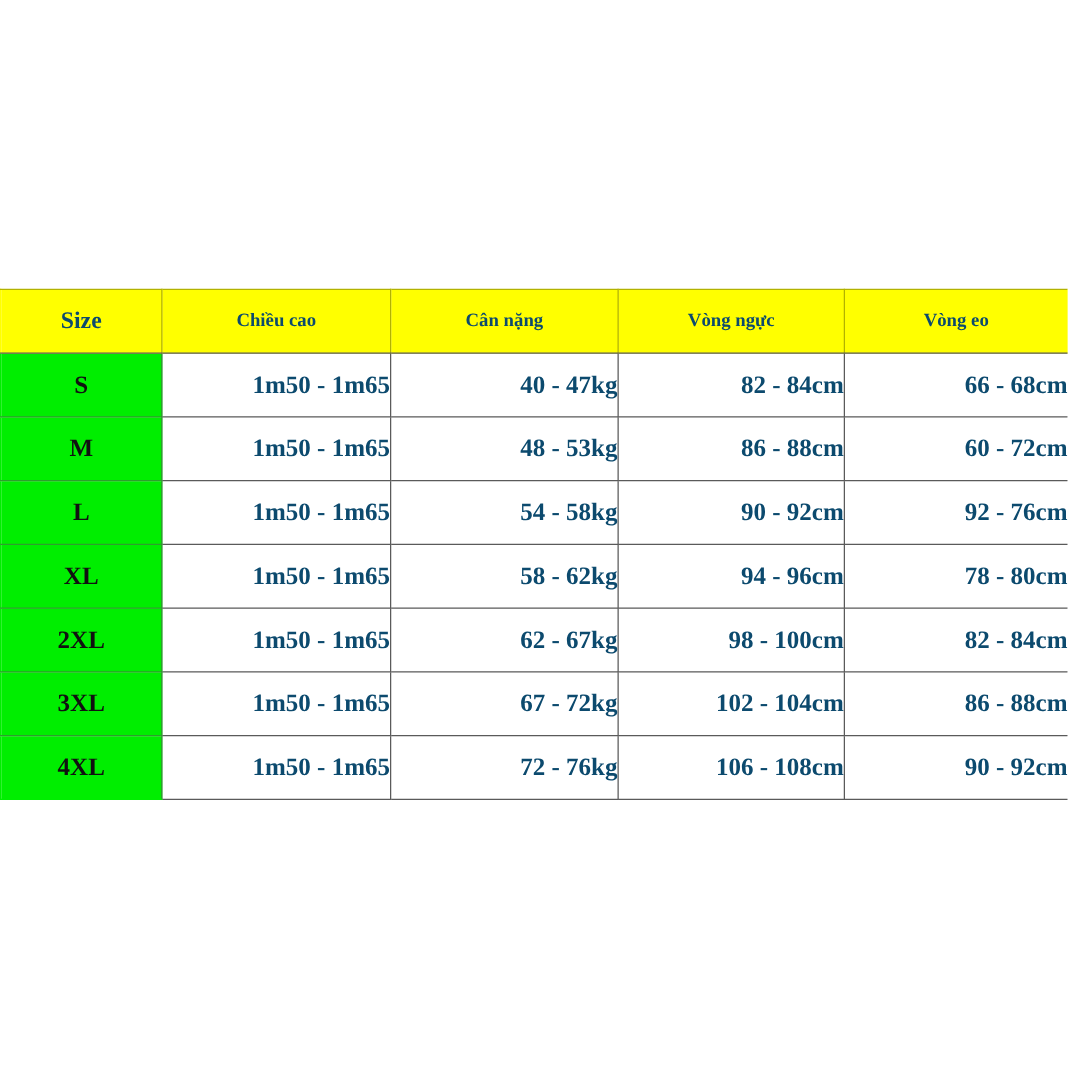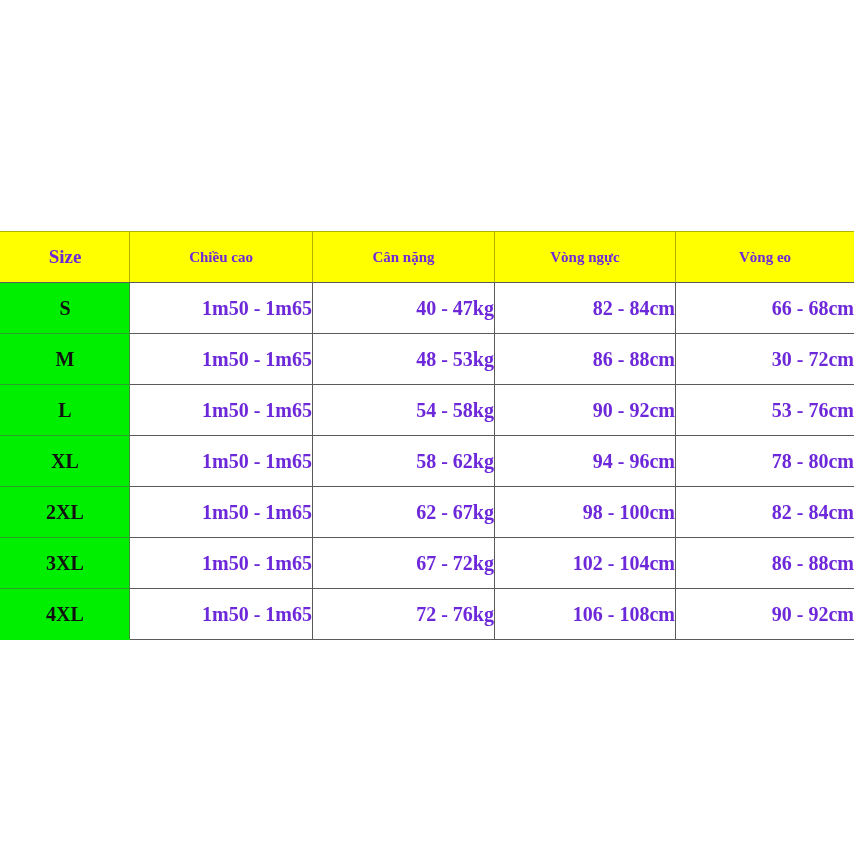--- a/index.html
+++ b/index.html
@@ -34,21 +34,21 @@
   table.size-chart col.c-weight { width: 182px; }
   table.size-chart col.c-chest  { width: 181px; }
   table.size-chart col.c-waist  { width: 179px; }
 
   table.size-chart th,
   table.size-chart td {
     border: 1px solid #5a5a5a;
     text-align: center;
     vertical-align: middle;
     font-weight: bold;
-    color: #6d28d9;
+    color: #0c4a6e;
     padding: 0;
     white-space: nowrap;
   }
 
   table.size-chart thead th {
     background: #ffff00;
     height: 50px;
     font-size: 15px;
     border-color: #b2b200;
     border-bottom-color: #5a5a5a;
@@ -121,28 +121,28 @@
         <td class="data-cell">1m50 - 1m65</td>
         <td class="data-cell">40 - 47kg</td>
         <td class="data-cell">82 - 84cm</td>
         <td class="data-cell">66 - 68cm</td>
       </tr>
       <tr>
         <td class="size-cell">M</td>
         <td class="data-cell">1m50 - 1m65</td>
         <td class="data-cell">48 - 53kg</td>
         <td class="data-cell">86 - 88cm</td>
-        <td class="data-cell">30 - 72cm</td>
+        <td class="data-cell">60 - 72cm</td>
       </tr>
       <tr>
         <td class="size-cell">L</td>
         <td class="data-cell">1m50 - 1m65</td>
         <td class="data-cell">54 - 58kg</td>
         <td class="data-cell">90 - 92cm</td>
-        <td class="data-cell">53 - 76cm</td>
+        <td class="data-cell">92 - 76cm</td>
       </tr>
       <tr>
         <td class="size-cell">XL</td>
         <td class="data-cell">1m50 - 1m65</td>
         <td class="data-cell">58 - 62kg</td>
         <td class="data-cell">94 - 96cm</td>
         <td class="data-cell">78 - 80cm</td>
       </tr>
       <tr>
         <td class="size-cell">2XL</td>

